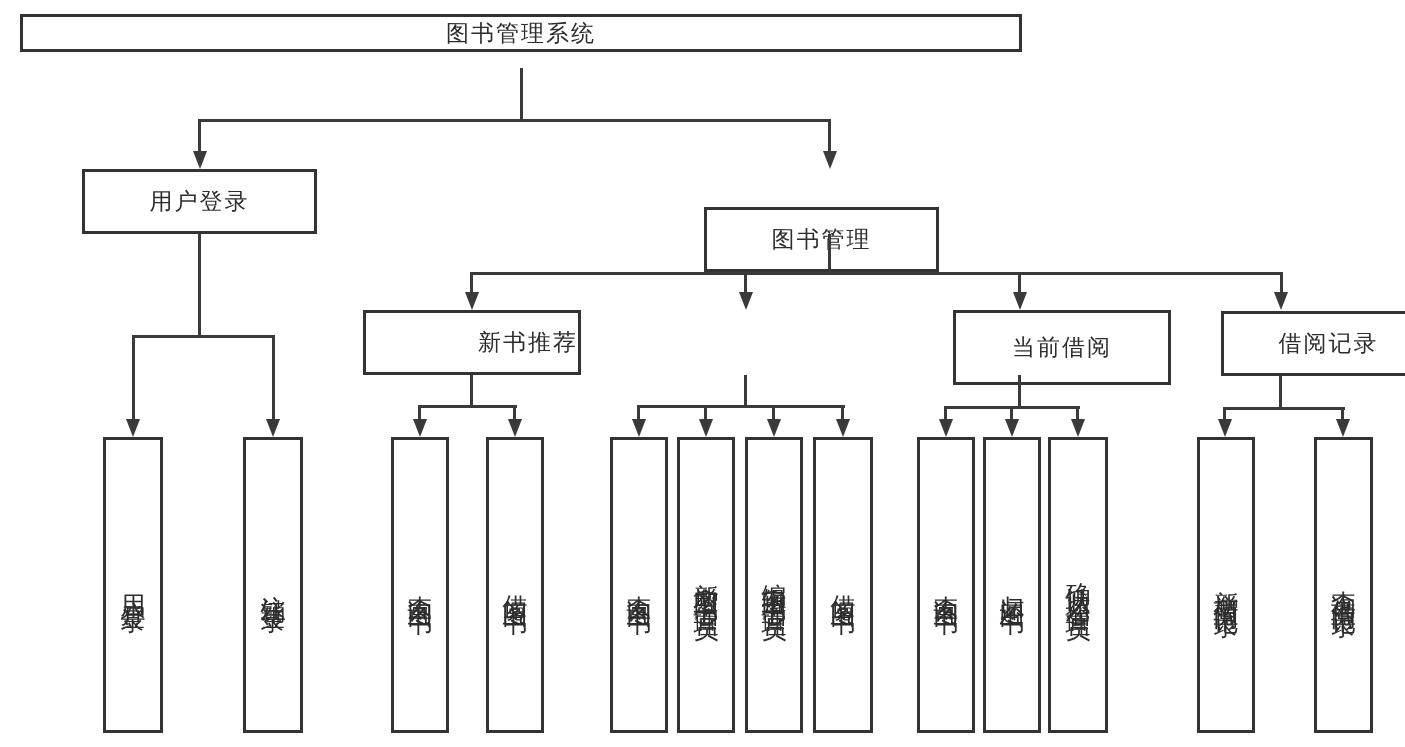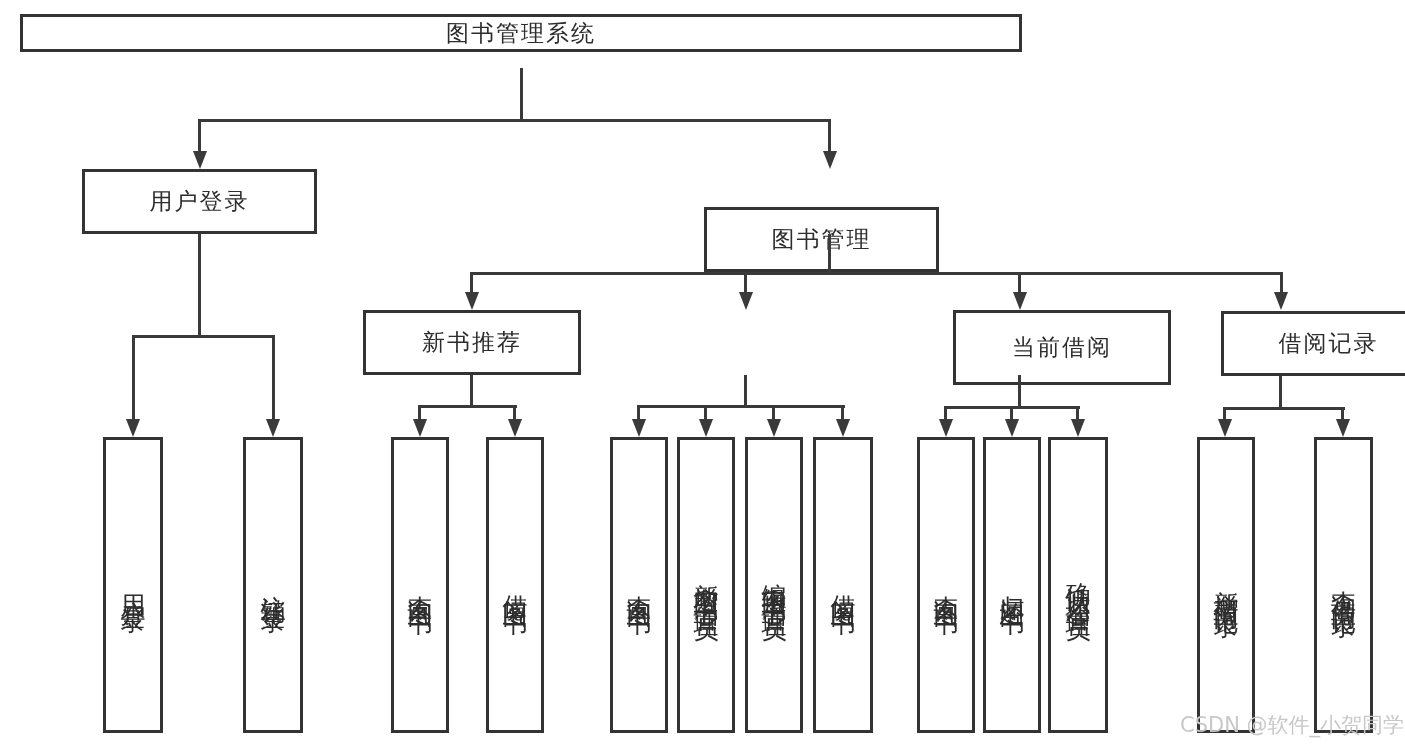--- a/index.html
+++ b/index.html
@@ -31,21 +31,21 @@
   }
   .watermark {
     position:absolute; left:1180px; top:711px;
     font-size:21px; color:#c8c8c8; white-space:nowrap; z-index:5;
   }
 
   
   #n-root       { left:20px;   top:14px;  width:1002px; height:38px; }
   #n-user-login { left:82px;   top:169px; width:235px;  height:65px; }
   #n-book-mgmt  { left:704px;  top:169px; width:235px;  height:65px;margin-top:38px; }
-  #n-new-rec    { left:363px;  top:310px; width:218px;  height:65px; }
+  #n-new-rec    { left:363px;  top:310px; width:218px;  height:65px;justify-content:flex-end; }
   #n-borrow     { left:637px;  top:310px; width:218px;  height:65px; }
   #n-current    { left:953px;  top:310px; width:218px;  height:75px; }
   #n-record     { left:1173px; top:311px; width:215px;  height:65px;margin-left:48px; }
   #n-login1 { left:103px;  top:437px; width:60px; height:296px; }
   #n-login2 { left:243px;  top:437px; width:60px; height:296px; }
   #n-rec1   { left:391px;  top:437px; width:58px; height:296px; }
   #n-rec2   { left:486px;  top:437px; width:58px; height:296px; }
   #n-bor1   { left:610px;  top:437px; width:58px; height:296px; }
   #n-bor2   { left:677px;  top:437px; width:58px; height:296px; }
   #n-bor3   { left:745px;  top:437px; width:58px; height:296px; }
@@ -172,14 +172,13 @@
   <div class="arrow" style="left:1005px;top:419px"></div>
   <div class="arrow" style="left:1071px;top:419px"></div>
 
   <div class="line" style="left:1279px;top:376px;width:3px;height:31px"></div>
   <div class="line" style="left:1223px;top:407px;width:122px;height:3px"></div>
   <div class="line" style="left:1223px;top:407px;width:3px;height:14px"></div>
   <div class="line" style="left:1341px;top:407px;width:3px;height:14px"></div>
   <div class="arrow" style="left:1218px;top:419px"></div>
   <div class="arrow" style="left:1336px;top:419px"></div>
 
-  <div class="watermark">CSDN @软件_小贺同学</div>
 </div>
 
 </body></html>

